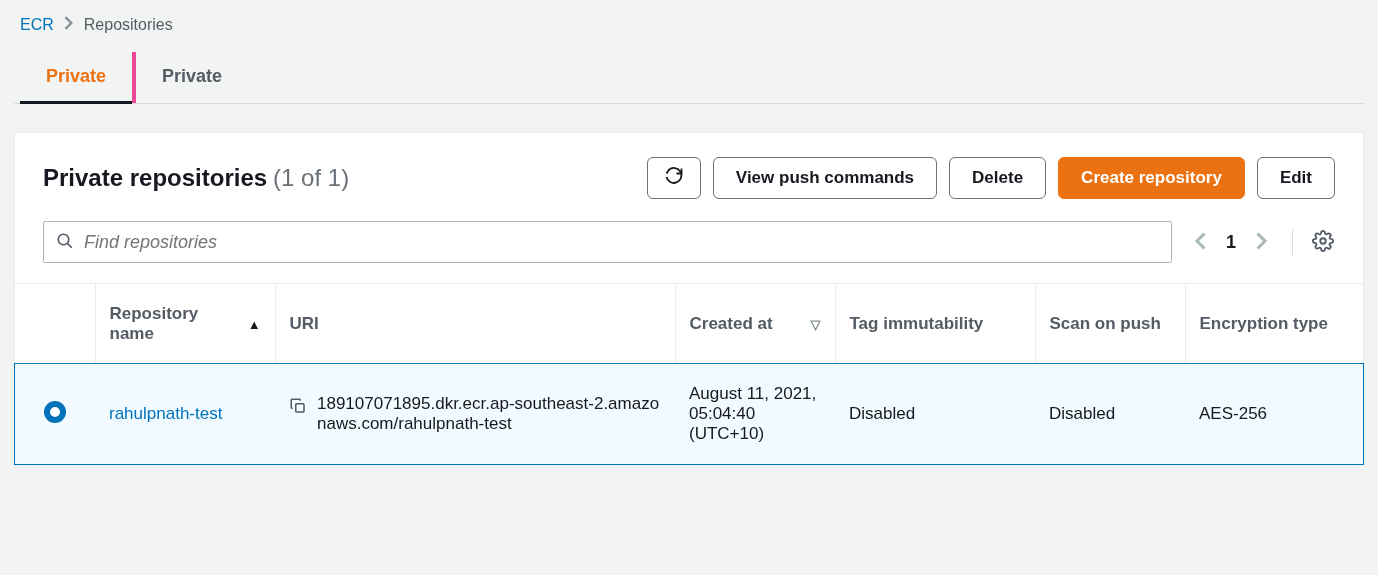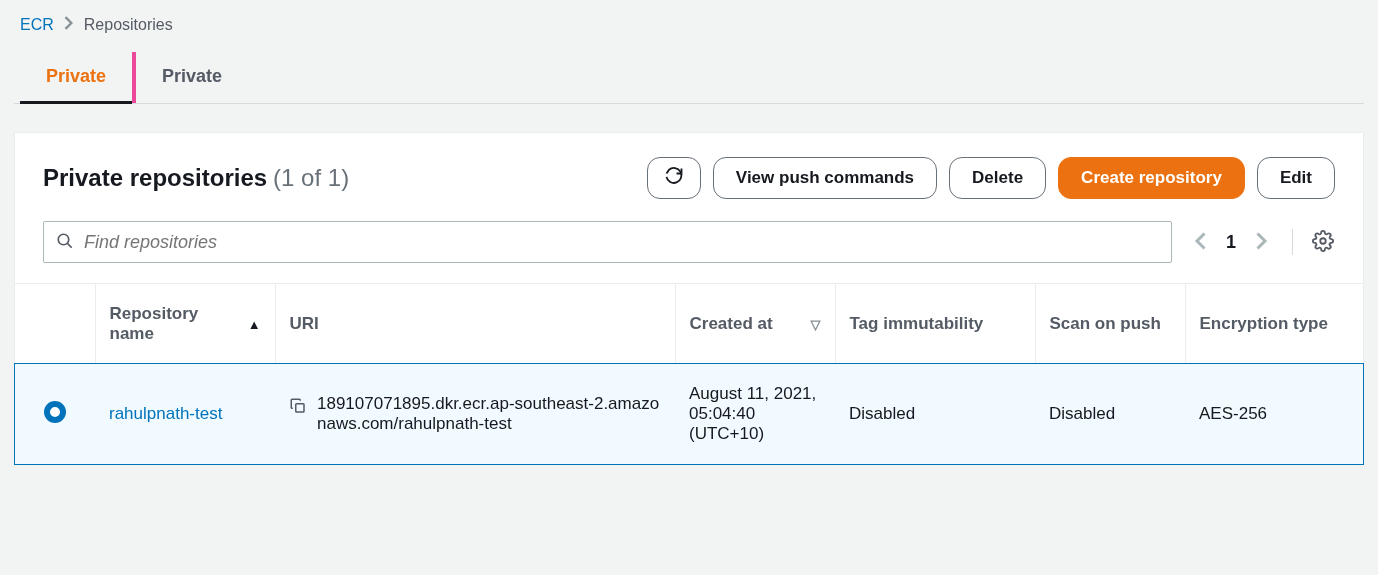--- a/index.html
+++ b/index.html
@@ -96,21 +96,21 @@
       display: inline-flex;
       align-items: center;
       justify-content: center;
       padding: 8px 22px;
       border: 1px solid #687078;
       background: #fff;
       color: #16191f;
       font-size: 17px;
       font-weight: 700;
       cursor: pointer;
-      border-radius: 13px;
+      border-radius: 6px;
       height: 42px;
     }
     .btn.icon-only { padding: 8px 16px; }
     .btn.primary {
       background: #ec7211;
       border-color: #ec7211;
       color: #fff;
     }
 
     

